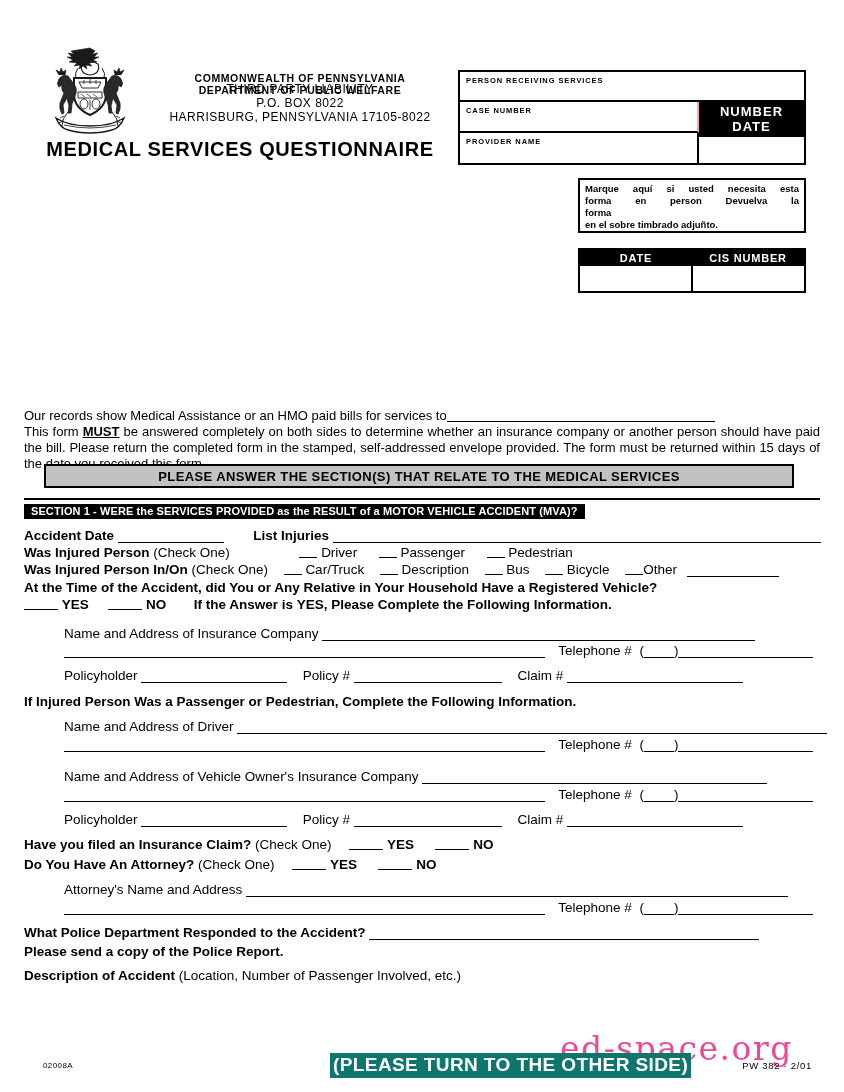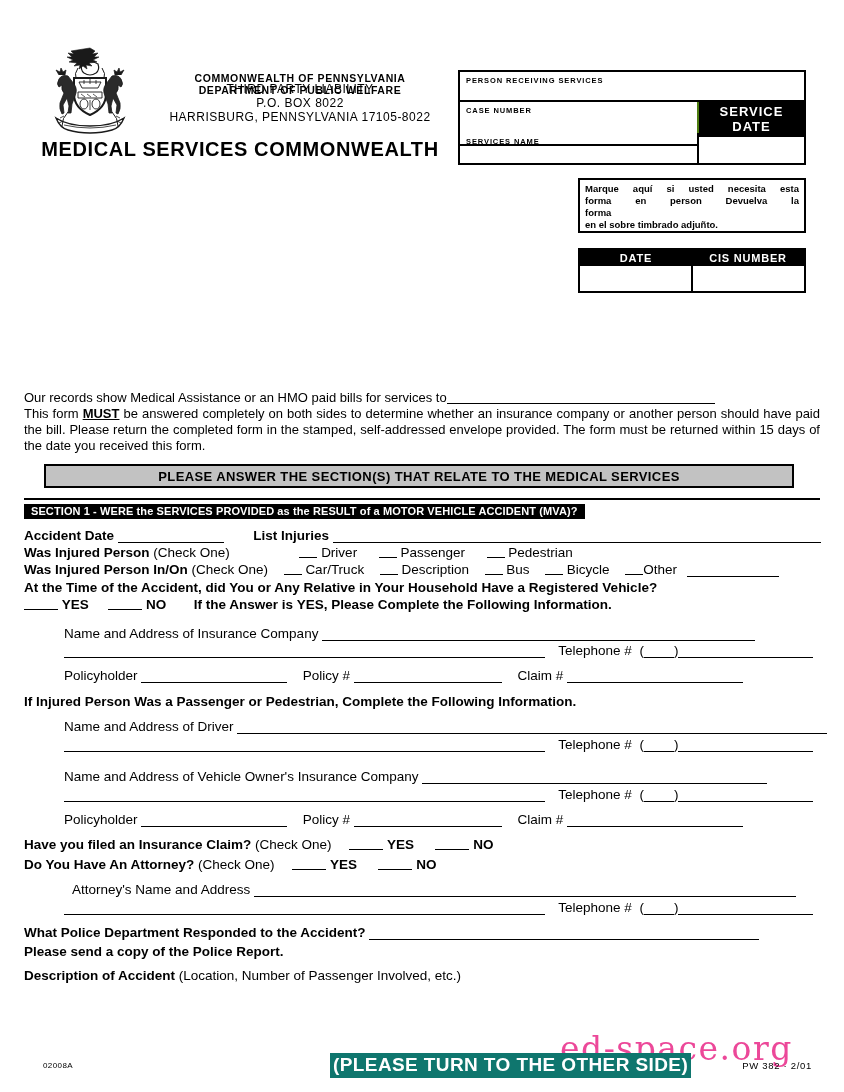--- a/index.html
+++ b/index.html
@@ -67,23 +67,23 @@
     box-sizing: border-box;
   }
   .hb-person {
     position: absolute;
     left: 0; top: 0; right: 0; height: 30px;
     border-bottom: 2px solid #000;
     box-sizing: border-box;
   }
   .hb-case {
     position: absolute;
-    left: 0; top: 30px; width: 239px; height: 44px;
+    left: 0; top: 30px; width: 239px; height: 31px;
     border-bottom: 2px solid #000;
-    border-right: 2px solid #4d7c0f;
+    border-right: 2px solid #fca5a5;
     box-sizing: border-box;
   }
   .hb-provider {
     position: absolute;
     left: 0; top: 61px; width: 239px; bottom: 0;
     border-right: 2px solid #000;
     box-sizing: border-box;
   }
   .hb-svcdate {
     position: absolute;
@@ -150,21 +150,21 @@
   .dc-body > div:first-child { border-right: 2px solid #000; }
 
   
   .para {
     position: absolute;
     left: 24px; top: 390px;
     width: 796px;
     font-size: 13px;
     line-height: 16px;
   }
-  .para .l1 { white-space: nowrap; }
+  .para .l1 { white-space: nowrap; margin-top: 18px; }
   .para .l1 .fill {
     display: inline-block;
     width: 268px;
     border-bottom: 1px solid #000;
     vertical-align: -2px;
   }
   .para .rest {
     text-align: justify;
     text-align-last: left;
   }
@@ -309,34 +309,34 @@
     <div>COMMONWEALTH OF PENNSYLVANIA</div>
     <div>DEPARTMENT OF PUBLIC WELFARE</div>
   </div>
 
   <div class="tpl-block">
     <div>THIRD PARTY LIABILITY</div>
     <div>P.O. BOX 8022</div>
     <div>HARRISBURG, PENNSYLVANIA   17105‑8022</div>
   </div>
 
-  <div class="main-title">MEDICAL SERVICES COMMONWEALTH</div>
+  <div class="main-title">MEDICAL SERVICES QUESTIONNAIRE</div>
 
   <div class="hdr-box">
     <div class="hb-person">
       <div class="mini-label">PERSON RECEIVING SERVICES</div>
     </div>
     <div class="hb-case">
       <div class="mini-label">CASE NUMBER</div>
     </div>
     <div class="hb-provider">
-      <div class="mini-label">SERVICES NAME</div>
+      <div class="mini-label">PROVIDER NAME</div>
     </div>
     <div class="hb-svcdate">
-      <div class="hb-svcdate-bar">SERVICE DATE</div>
+      <div class="hb-svcdate-bar">NUMBER DATE</div>
     </div>
   </div>
 
   <div class="es-box">
     <div class="es-l1">
       <span>Marque</span>
       <span>aquí</span>
       <span>si</span>
       <span>usted</span>
       <span>necesita</span>
@@ -501,21 +501,21 @@
     <span class="b">Do You Have An Attorney?</span>
     <span class="n">(Check One)</span>
     <span style="display:inline-block;width:10px;"></span>
     <span class="uls" style="width:34px;"></span>
     <span class="b">YES</span>
     <span style="display:inline-block;width:14px;"></span>
     <span class="uls" style="width:34px;"></span>
     <span class="b">NO</span>
   </div>
 
-  <div class="frow indent" style="top:882px;margin-left:8px;">
+  <div class="frow indent" style="top:882px;">
     <span>Attorney's Name and Address</span>
     <span class="ul" style="width:542px;"></span>
   </div>
   <div class="frow indent" style="top:900px;">
     <span class="ul" style="width:481px;"></span>
     <span style="display:inline-block;width:6px;"></span>
     <span>Telephone #</span>
     <span>&nbsp;(</span><span class="ul" style="width:30px;"></span><span>)</span><span class="ul" style="width:135px;"></span>
   </div>
 

